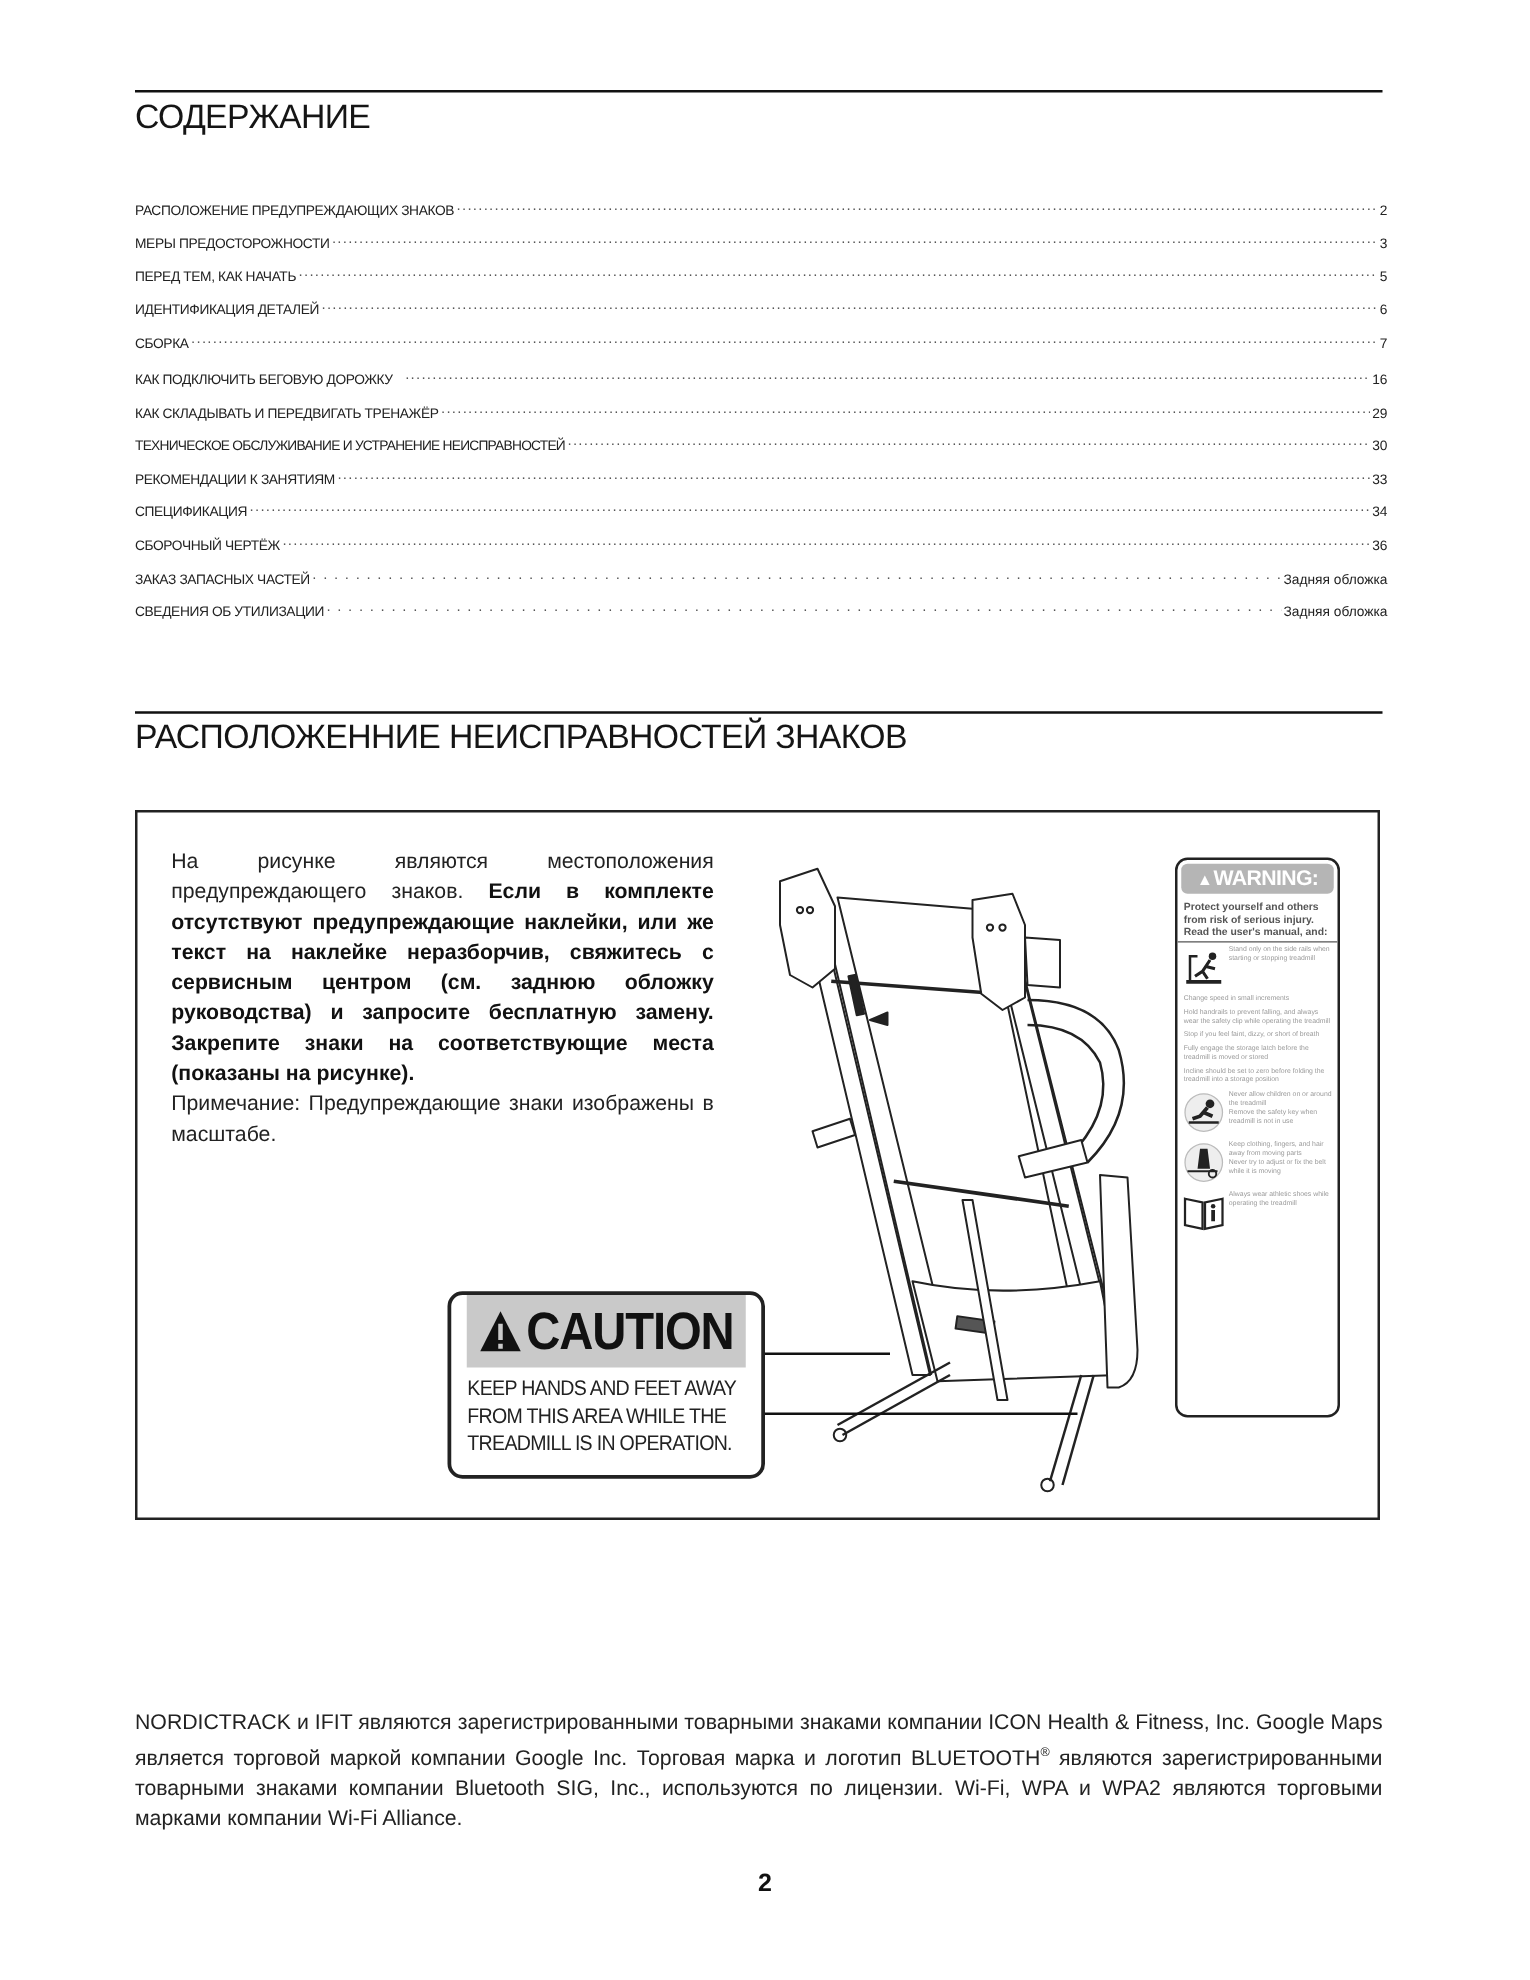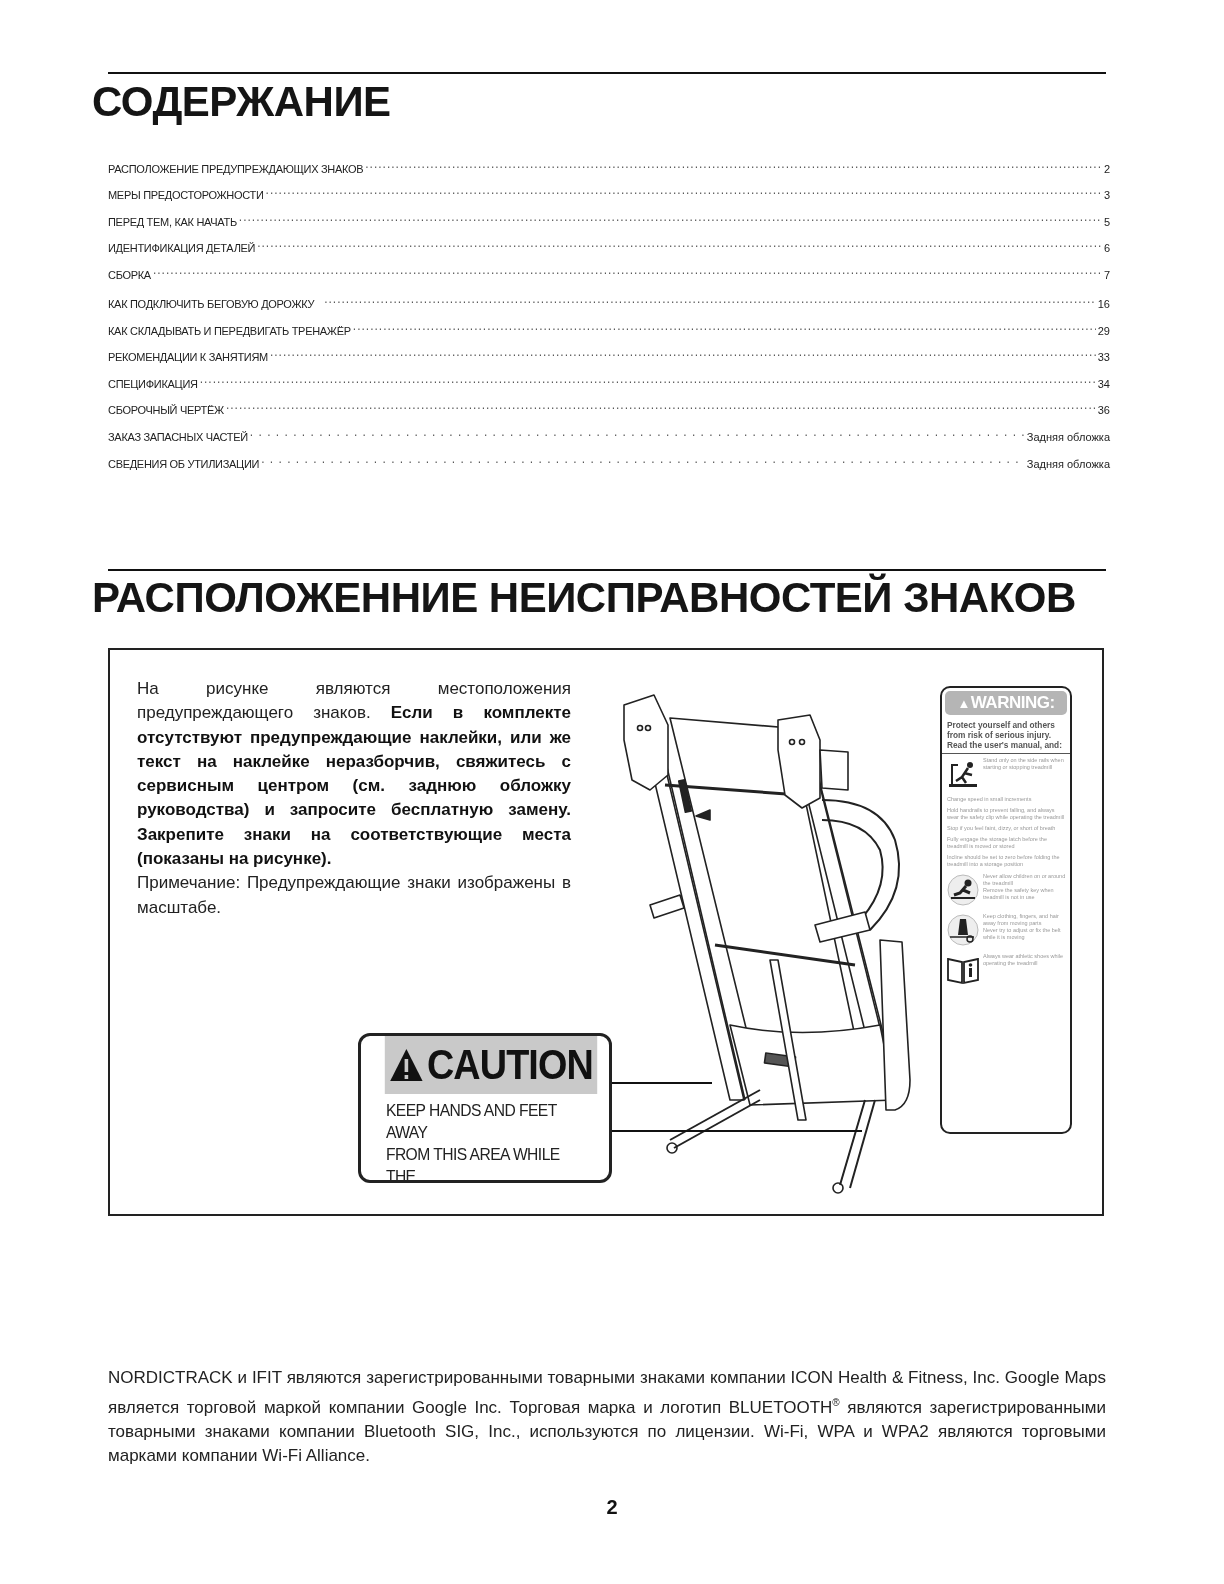--- a/index.html
+++ b/index.html
@@ -1,29 +1,29 @@
 <!DOCTYPE html>
 <html><head>
 <meta charset="utf-8">
 <style>
   html,body{margin:0;padding:0;background:#fff;}
   body{width:1224px;height:1584px;position:relative;overflow:hidden;color:#1a1a1a;font-family:"Liberation Sans",sans-serif;}
   .rule{position:absolute;left:108px;width:998px;height:2px;background:#111;}
-  .h1{position:absolute;left:92px;font-weight:bold;font-size:42px;letter-spacing:-0.5px;color:#151515;font-family:"Liberation Sans",sans-serif;}
+  .h1{position:absolute;left:108px;font-weight:normal;font-size:27px;letter-spacing:-0.5px;color:#151515;font-family:"Liberation Sans",sans-serif;}
   .toc{position:absolute;left:108px;top:148px;width:1002px;}
   .toc-row{display:flex;align-items:flex-end;height:26.6px;font-size:11px;color:#222;white-space:nowrap;}
   .toc-row .t{flex:0 0 auto;letter-spacing:-0.3px;}
   .toc-row .dots{flex:1 1 auto;overflow:hidden;color:#555;font-size:12px;letter-spacing:1px;margin:0 2px 4px 2px;}
   .toc-row .dots::before{content:"................................................................................................................................................................................................................................................................";}
   .toc-row .dots.sp::before{content:". . . . . . . . . . . . . . . . . . . . . . . . . . . . . . . . . . . . . . . . . . . . . . . . . . . . . . . . . . . . . . . . . . . . . . . . . . . . . . . . . . . . . . . . . . . . . . . . .";}
   .toc-row .p{flex:0 0 auto;}
   .box{position:absolute;left:108px;top:648px;width:996px;height:568px;border:2px solid #222;box-sizing:border-box;}
   .para{position:absolute;left:137px;top:677px;width:434px;font-size:17px;line-height:24.3px;text-align:justify;color:#222;}
   .para b{font-weight:bold;color:#111;margin-top:13px;}
-  .caution{position:absolute;left:358px;top:1033px;width:254px;height:150px;border:3px solid #222;border-radius:12px;overflow:hidden;box-sizing:border-box;background:#fff;padding-left:12px;}
+  .caution{position:absolute;left:358px;top:1033px;width:254px;height:150px;border:3px solid #222;border-radius:12px;overflow:hidden;box-sizing:border-box;background:#fff;}
   .caution .head{height:58px;background:#c9c9c9;display:flex;align-items:center;justify-content:center;font-weight:bold;font-size:42px;letter-spacing:-1px;color:#111;font-family:"Liberation Sans",sans-serif;transform:scaleX(0.9);}
   .caution .head svg{margin-right:4px;}
   .caution .body{padding:6px 0 0 14px;font-size:17px;line-height:22px;color:#222;letter-spacing:-0.6px;transform:scaleX(0.92);transform-origin:left top;}
   .warning{position:absolute;left:940px;top:686px;width:132px;height:448px;border:2.5px solid #222;border-radius:10px;box-sizing:border-box;background:#fff;overflow:hidden;}
   .warning .whead{height:24px;background:#b5b5b5;margin:3px;border-radius:5px;display:flex;align-items:center;justify-content:center;font-weight:bold;font-size:17px;color:#fff;letter-spacing:-0.5px;}
   .warning .intro{font-size:8.3px;line-height:10px;font-weight:bold;color:#555;padding:2px 6px 3px 5px;border-bottom:1px solid #555;}
   .warning .item{display:flex;padding:3px 4px;}
   .warning .ic{flex:0 0 34px;height:34px;margin-right:3px;}
   .warning .txt{font-size:5.5px;line-height:7px;color:#999;}
   .warning .bul{font-size:5.5px;line-height:7px;color:#999;padding:2px 5px;}
@@ -69,20 +69,25 @@
       <span class="t">КАК ПОДКЛЮЧИТЬ БЕГОВУЮ ДОРОЖКУ</span>
       <span class="dots" style="margin-left:10px;"></span>
       <span class="p">16</span>
     </div>
   <div class="toc-row">
       <span class="t">КАК СКЛАДЫВАТЬ И ПЕРЕДВИГАТЬ ТРЕНАЖЁР</span>
       <span class="dots"></span>
       <span class="p">29</span>
     </div>
   <div class="toc-row">
+      <span class="t" style="letter-spacing:-0.6px;">ТЕХНИЧЕСКОЕ ОБСЛУЖИВАНИЕ И УСТРАНЕНИЕ НЕИСПРАВНОСТЕЙ</span>
+      <span class="dots"></span>
+      <span class="p">30</span>
+    </div>
+  <div class="toc-row">
       <span class="t">РЕКОМЕНДАЦИИ К ЗАНЯТИЯМ</span>
       <span class="dots"></span>
       <span class="p">33</span>
     </div>
   <div class="toc-row">
       <span class="t">СПЕЦИФИКАЦИЯ</span>
       <span class="dots"></span>
       <span class="p">34</span>
     </div>
   <div class="toc-row">

